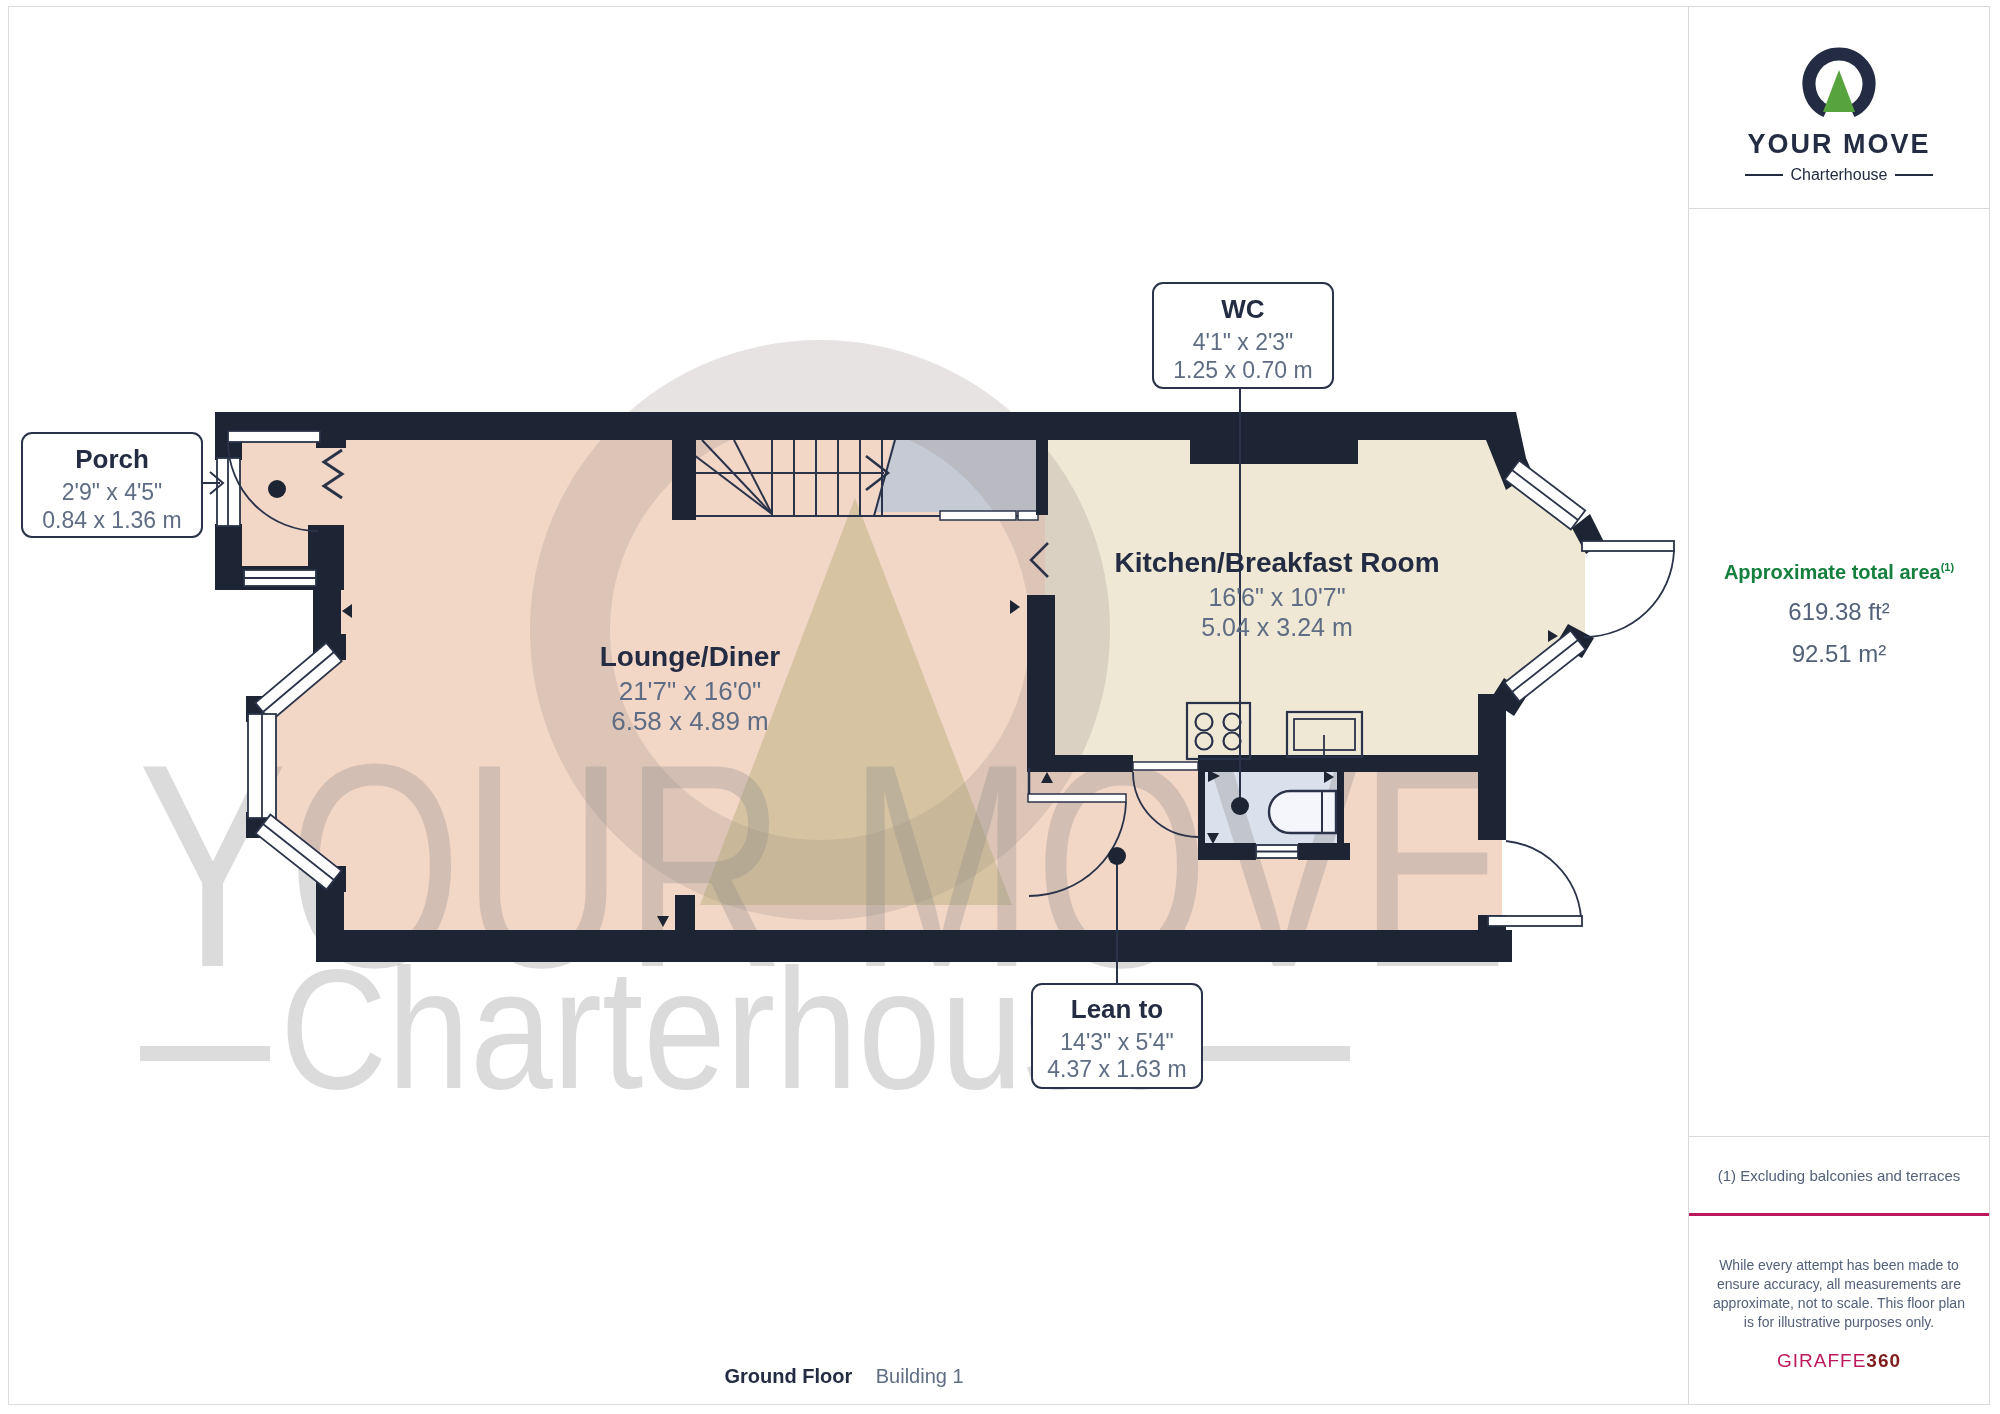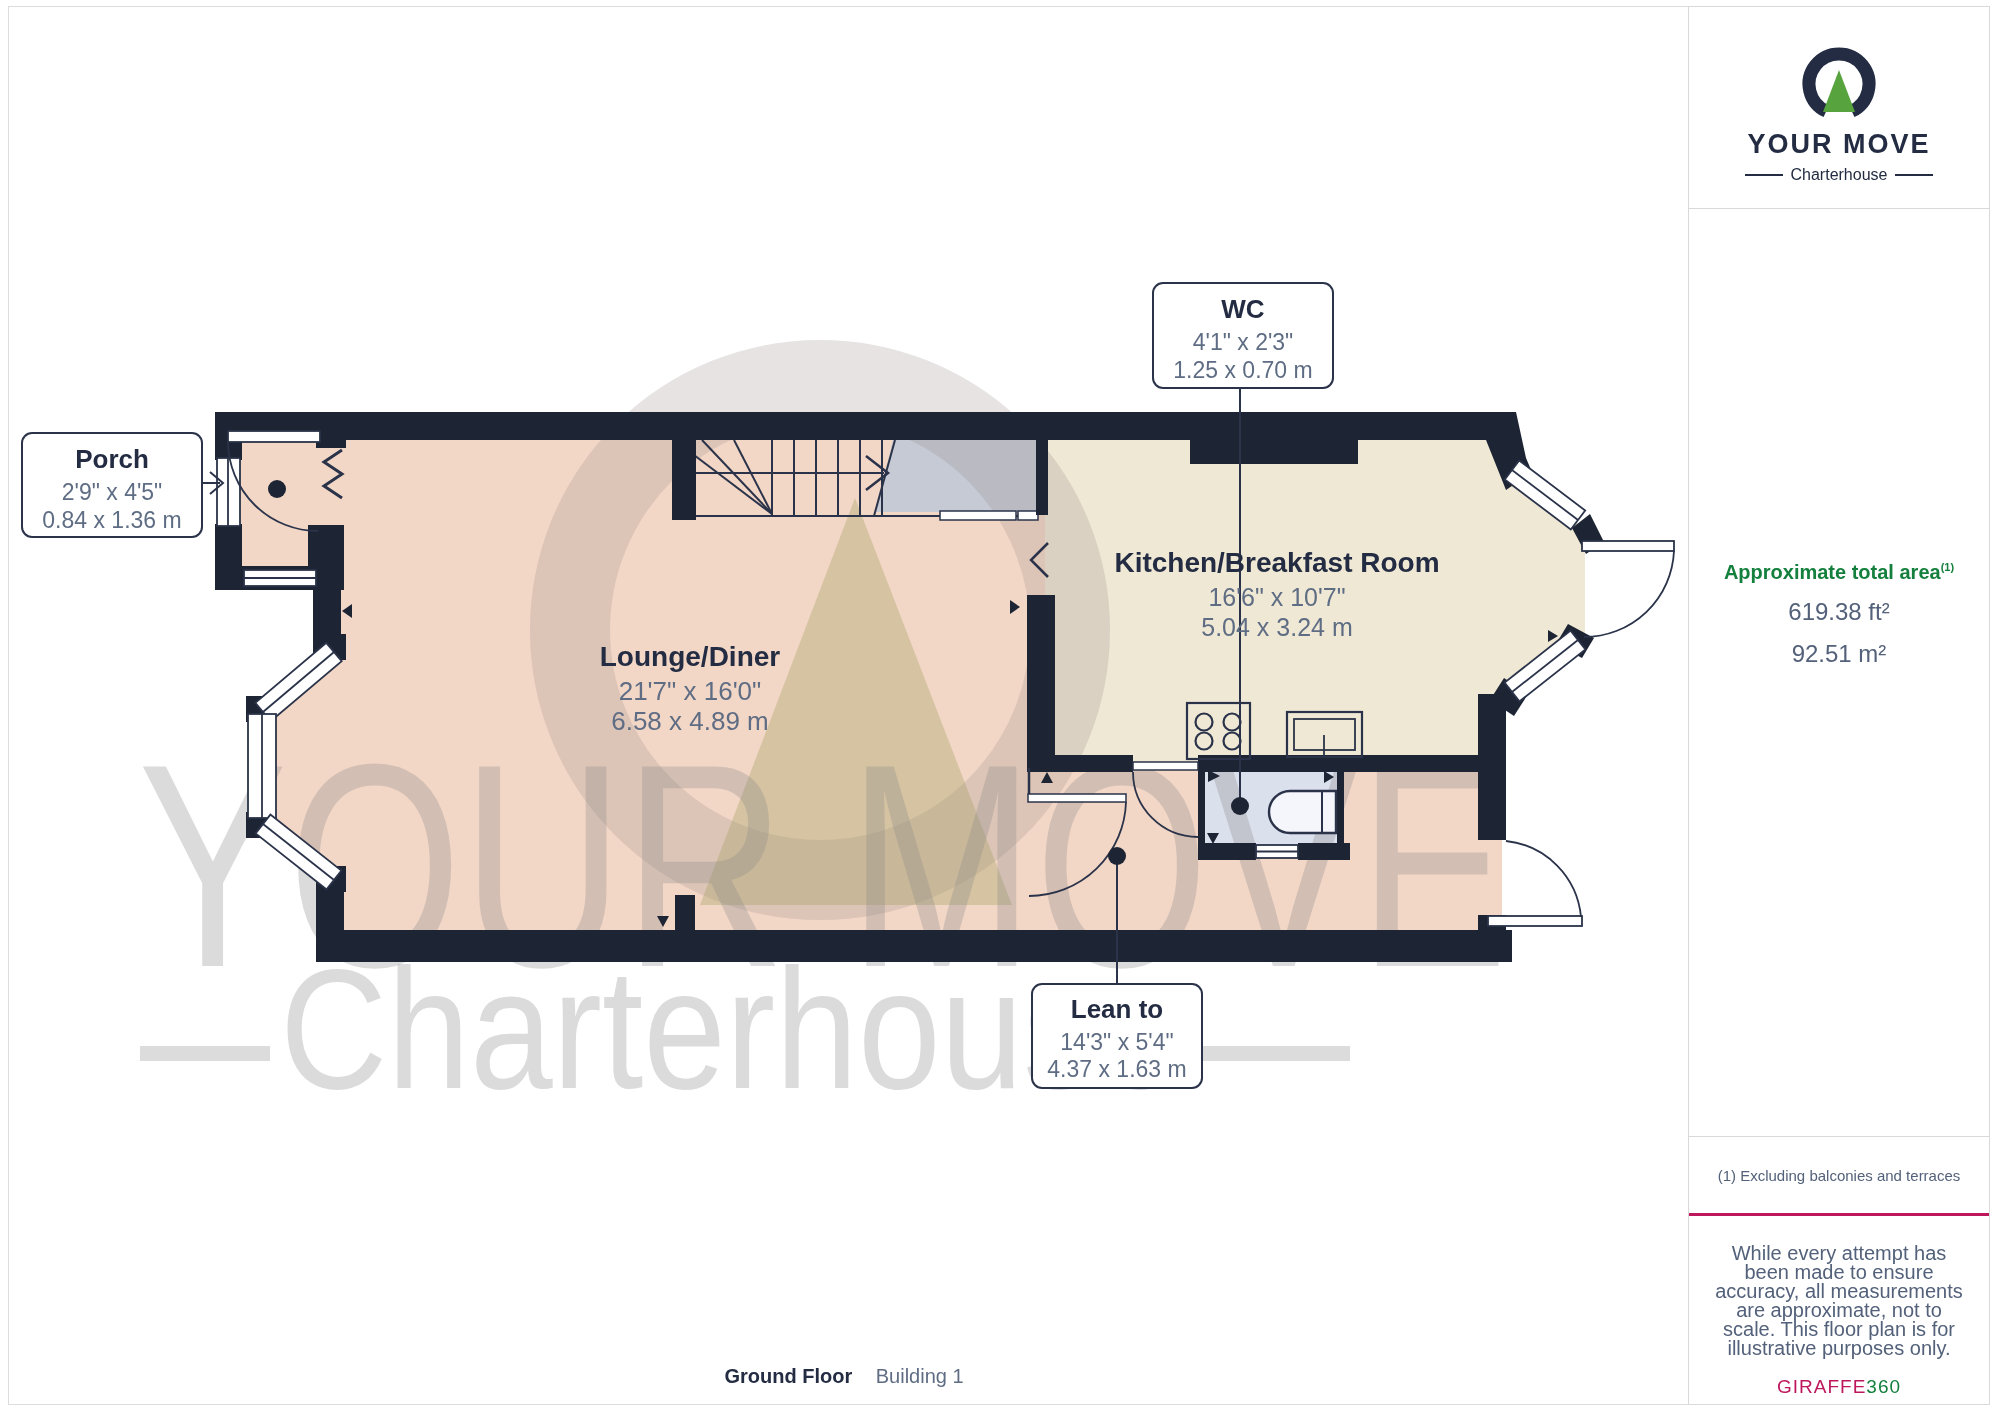--- a/index.html
+++ b/index.html
@@ -13,24 +13,24 @@
   .sb-logo{height:202px;border-bottom:1px solid #d9d9d9;display:flex;flex-direction:column;align-items:center;justify-content:flex-start;padding-top:34px;box-sizing:border-box;}
   .sb-logo .wordmark{font-size:27px;font-weight:600;letter-spacing:2px;color:#232c42;margin-top:6px;}
   .sb-logo .subrow{display:flex;align-items:center;gap:8px;margin-top:6px;color:#232c42;font-size:16px;}
   .sb-logo .dash{display:inline-block;width:38px;height:0;border-top:2px solid #232c42;}
   .sb-main{flex:1;border-bottom:1px solid #d9d9d9;text-align:center;padding-top:352px;box-sizing:border-box;}
   .sb-main .area-title{font-size:20px;font-weight:bold;color:#15803d;}
   .sb-main .area-title sup{font-size:11px;}
   .sb-main .val{font-size:24px;color:#53617a;margin-top:14px;}
   .sb-foot{height:76px;border-bottom:3px solid #be185d;display:flex;align-items:center;justify-content:center;font-size:15px;color:#53617a;}
   .sb-legal{height:188px;text-align:center;padding:28px 20px 0 20px;box-sizing:border-box;}
-  .sb-legal p{margin:0 auto;width:258px;font-size:20px;line-height:19px;color:#53617a;}
+  .sb-legal p{margin:12px auto;width:258px;font-size:14px;line-height:19px;color:#53617a;}
   .sb-credit{margin-top:18px;font-size:19px;letter-spacing:1px;}
   .sb-credit .g{color:#be185d;}
-  .sb-credit .n{color:#15803d;font-weight:normal;}
+  .sb-credit .n{color:#7f1d1d;font-weight:bold;}
   svg text{font-family:"Liberation Sans",sans-serif;}
 </style>
 </head>
 <body>
 
 <div class="canvas-border"></div>
 
 <div class="plan-wrap">
 <svg width="1688" height="1414" viewBox="0 0 1688 1414" xmlns="http://www.w3.org/2000/svg">
 

